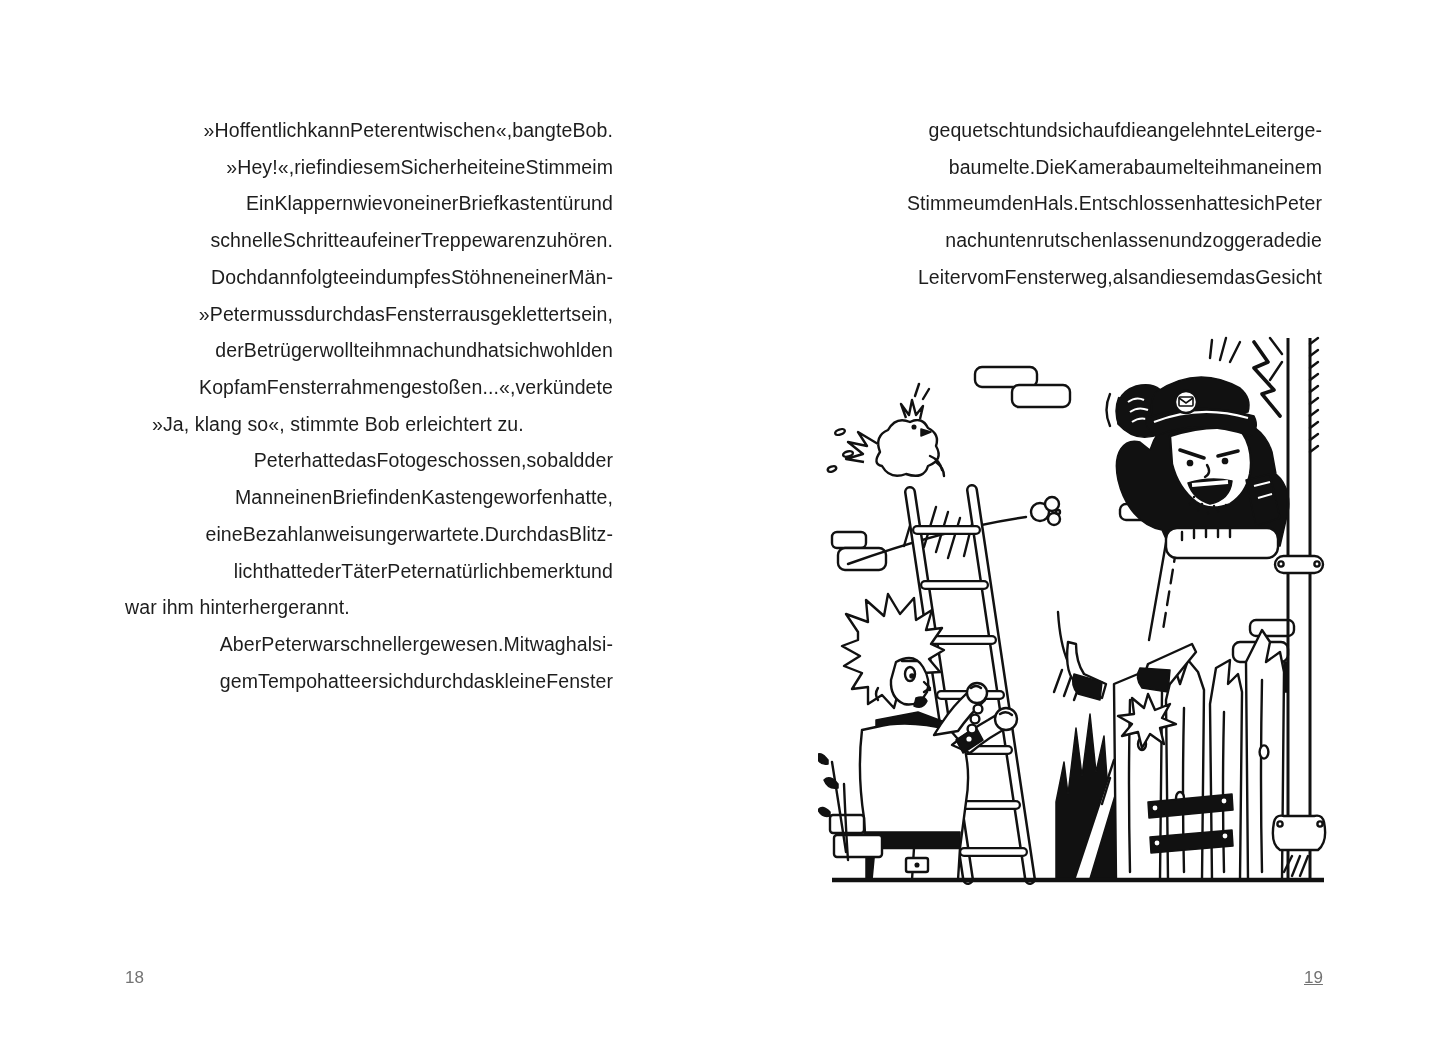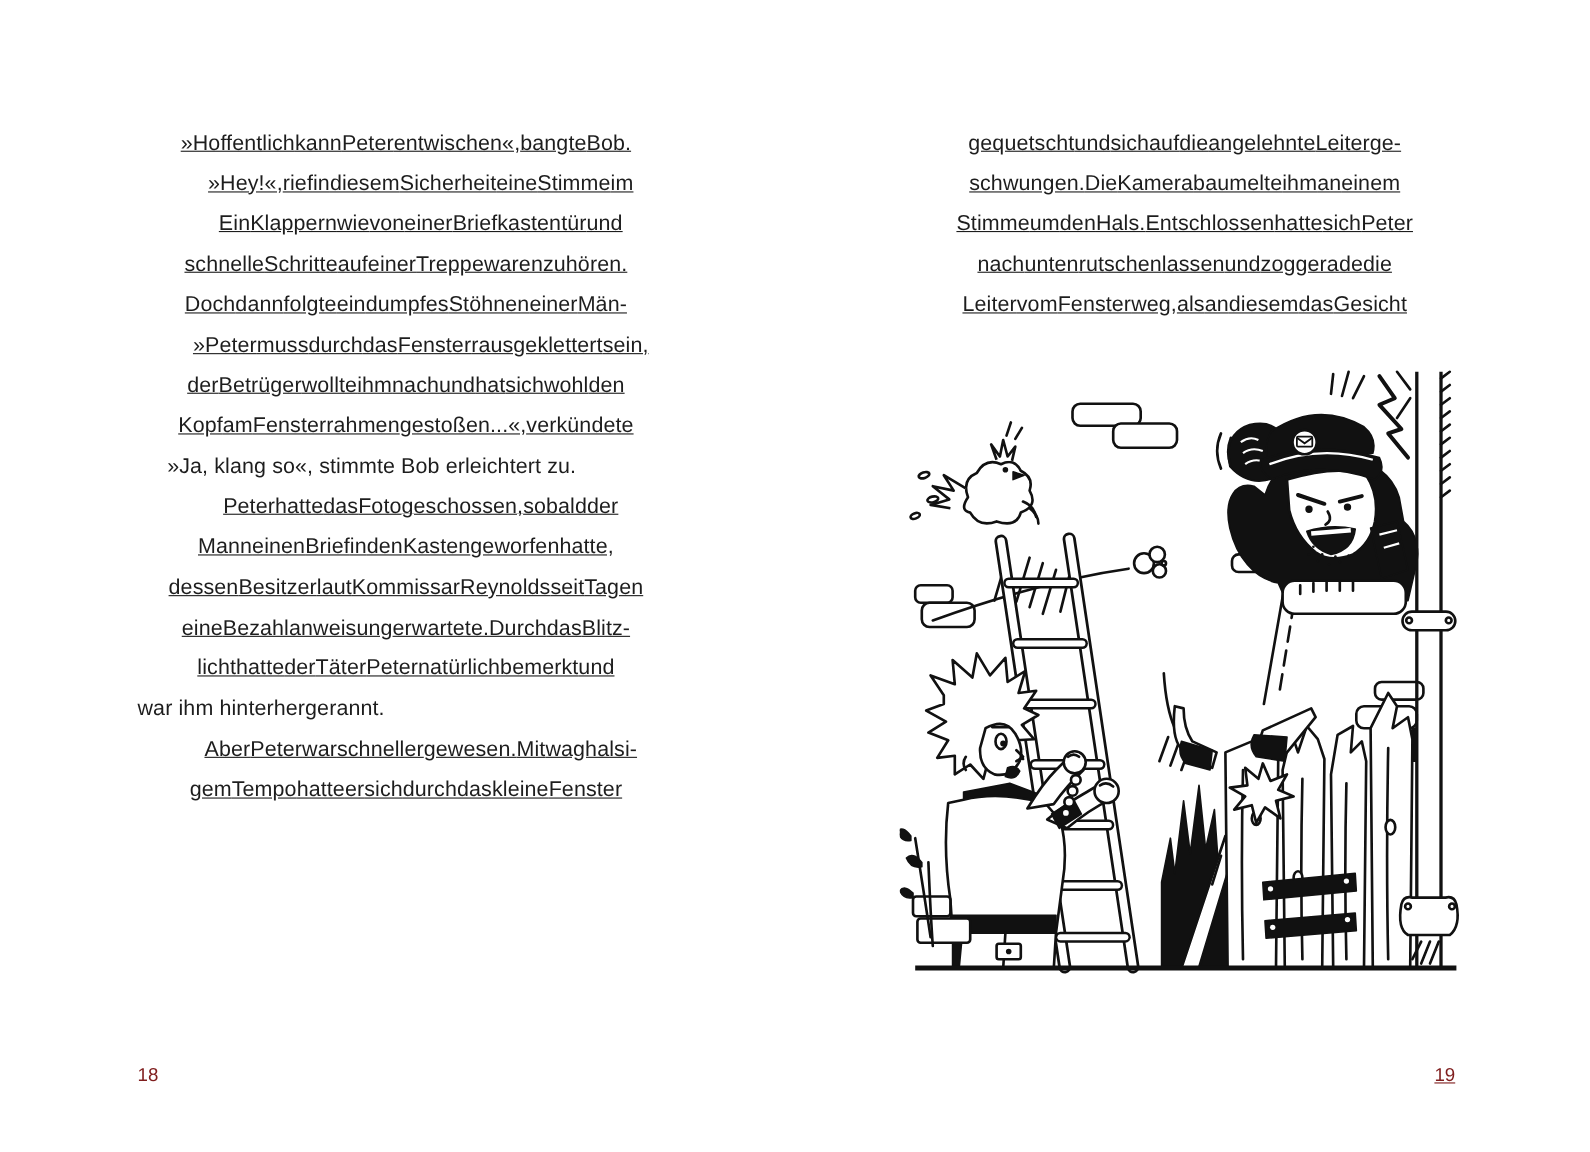--- a/index.html
+++ b/index.html
@@ -9,24 +9,24 @@
     font-family:"Liberation Sans","DejaVu Sans",sans-serif;
     color:#1d1d1d;
   }
   .text-col{position:absolute;width:488px;}
   #left-col{left:125px;top:112px;}
   #right-col{left:832px;top:112px;width:490px;}
   .line{
     height:36.73px;line-height:36.73px;font-size:19.5px;
     white-space:nowrap;letter-spacing:0.1px;
   }
-  .line.justify{display:flex;justify-content:center;white-space:normal;text-decoration:underline;}
+  .line.justify{display:flex;justify-content:flex-end;white-space:normal;}
   .line.justify span{white-space:pre;}
   .indent{padding-left:27px;}
-  .page-num{position:absolute;font-size:17px;color:#7f1d1d;}
+  .page-num{position:absolute;font-size:17px;color:#737373;}
   #pn-left{left:125px;top:968px;}
   #pn-right{left:1304px;top:968px;text-decoration:underline;}
   #illustration{position:absolute;left:818px;top:332px;width:520px;height:556px;}
   svg .ln{fill:none;stroke:#111;stroke-width:2.4;stroke-linecap:round;stroke-linejoin:round;}
   svg .lnthick{fill:none;stroke:#111;stroke-width:3.6;stroke-linecap:round;stroke-linejoin:round;}
   svg .wht{fill:#fff;stroke:#111;stroke-width:2.4;stroke-linejoin:round;}
   svg .blk{fill:#111;stroke:#111;stroke-width:1.5;stroke-linejoin:round;}
 </style>
 </head>
 <body>
@@ -122,29 +122,20 @@
       <span>Mann</span>
       <span>einen</span>
       <span>Brief</span>
       <span>in</span>
       <span>den</span>
       <span>Kasten</span>
       <span>geworfen</span>
       <span>hatte,</span>
     </div>
   <div class="line justify">
-      <span>dessen</span>
-      <span>Besitzer</span>
-      <span>laut</span>
-      <span>Kommissar</span>
-      <span>Reynolds</span>
-      <span>seit</span>
-      <span>Tagen</span>
-    </div>
-  <div class="line justify">
       <span>eine</span>
       <span>Bezahlanweisung</span>
       <span>erwartete.</span>
       <span>Durch</span>
       <span>das</span>
       <span>Blitz-</span>
     </div>
   <div class="line justify">
       <span>licht</span>
       <span>hatte</span>
@@ -183,21 +174,21 @@
       <span>gequetscht</span>
       <span>und</span>
       <span>sich</span>
       <span>auf</span>
       <span>die</span>
       <span>angelehnte</span>
       <span>Leiter</span>
       <span>ge-</span>
     </div>
   <div class="line justify">
-      <span>schwungen.</span>
+      <span>baumelte.</span>
       <span>Die</span>
       <span>Kamera</span>
       <span>baumelte</span>
       <span>ihm</span>
       <span>an</span>
       <span>einem</span>
     </div>
   <div class="line justify">
       <span>Stimme</span>
       <span>um</span>

